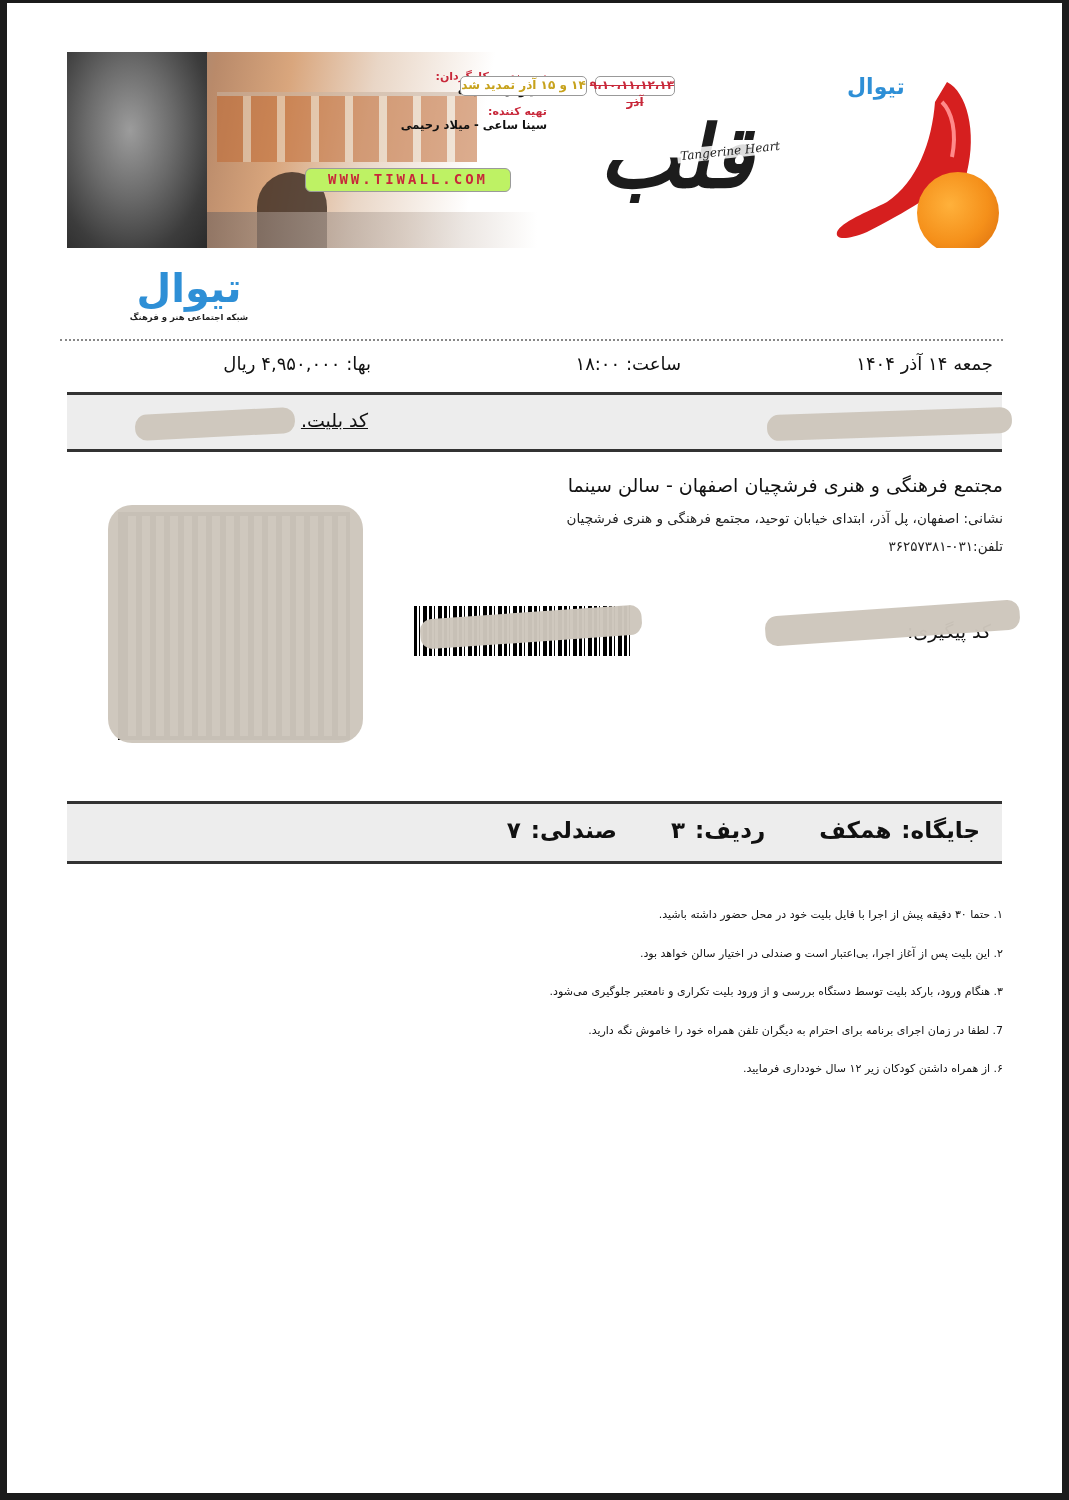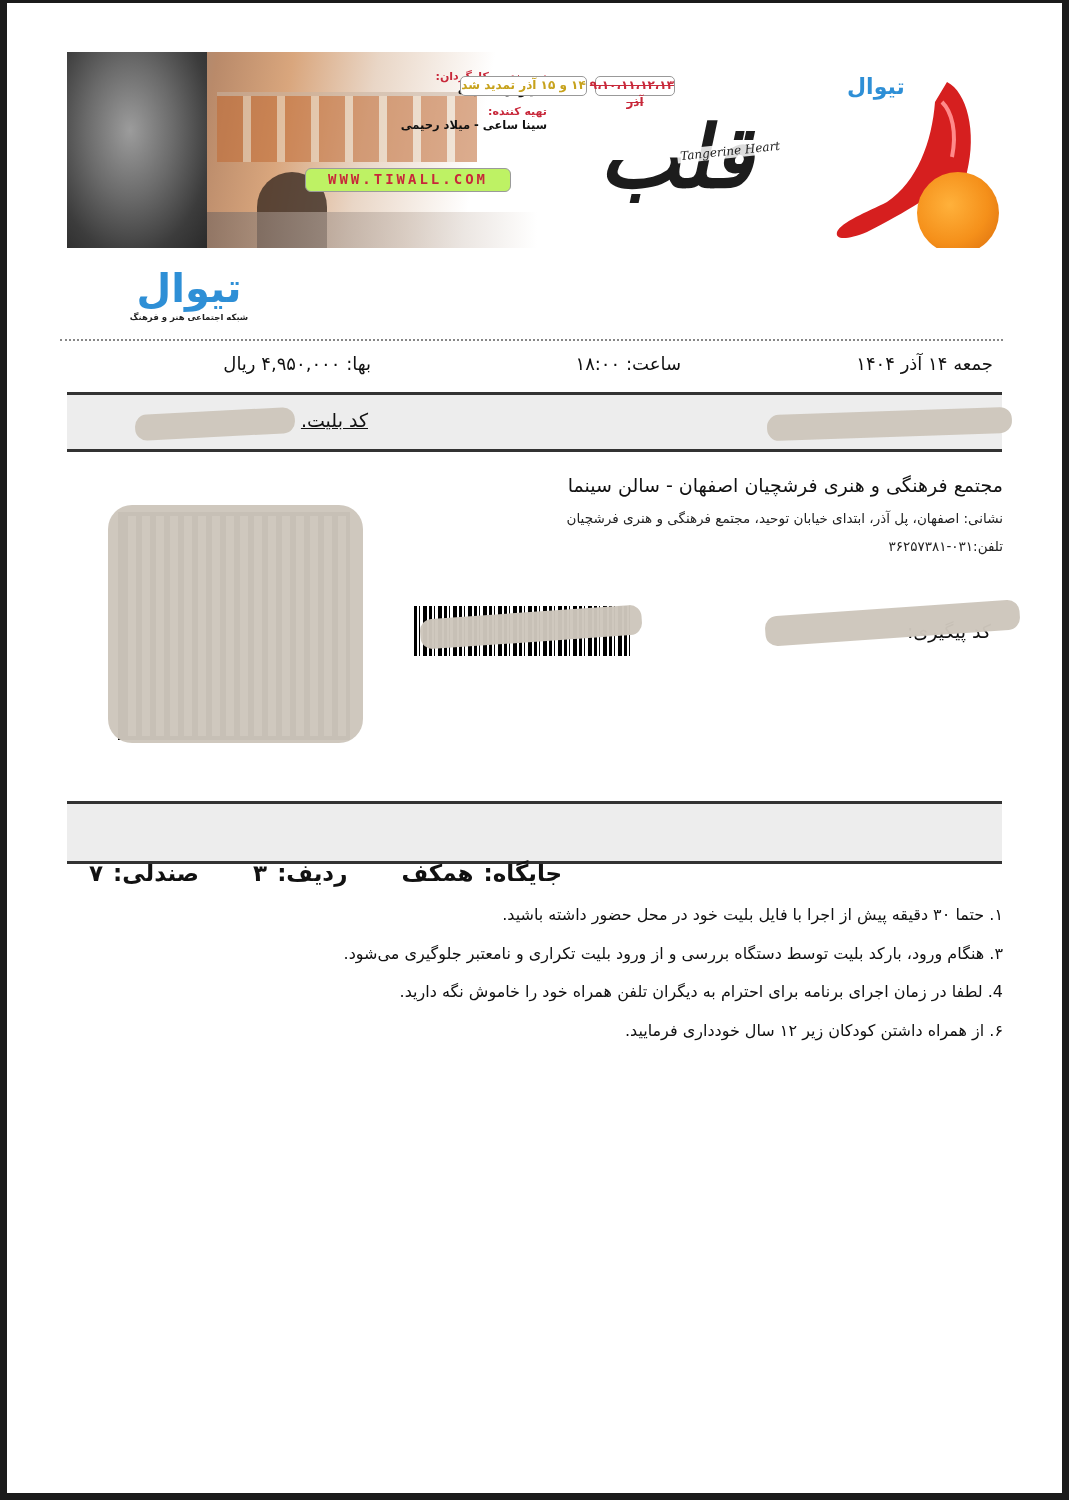--- a/index.html
+++ b/index.html
@@ -119,28 +119,28 @@
   }
   .barcode {
     position: absolute; left: 414px; top: 606px; width: 216px; height: 50px;
     background: repeating-linear-gradient(90deg, #000 0 3px, #fff 3px 5px, #000 5px 6px, #fff 6px 9px, #000 9px 13px, #fff 13px 15px);
   }
   .tracking-label { position: absolute; right: 78px; top: 620px; font-size: 19px; direction: rtl; }
 
   
   .seat-strip { top: 801px; height: 63px; }
   .seat-row {
-    position: absolute; left: 0; right: 0; top: 13px; text-align: left; direction: rtl;
-    font-size: 23px; font-weight: bold; word-spacing: 2px; margin-top: 43px;
+    position: absolute; left: 0; right: 0; top: 13px; text-align: right; direction: rtl;
+    font-size: 23px; font-weight: bold; word-spacing: 2px;
   }
   .seat-row span { margin: 0 22px; }
 
   
   .rules { position: absolute; right: 66px; top: 904px; width: 660px; direction: rtl; text-align: right; list-style: none; }
-  .rules li { font-size: 16px; color: #111; height: 38.5px; line-height: 22px; }
+  .rules li { font-size: 11px; color: #111; height: 38.5px; line-height: 22px; }
 </style>
 </head>
 <body>
 
 <div class="page">
 
   <div class="banner">
     <div class="banner-photo">
       <div class="arches"></div>
       <div class="arch-big"></div>
@@ -206,16 +206,17 @@
 <div class="strip seat-strip">
   <div class="seat-row">
     <span>جایگاه: همکف</span>
     <span>ردیف: ۳</span>
     <span>صندلی: ۷</span>
   </div>
 </div>
 
 <ul class="rules">
   <li>۱. حتما ۳۰ دقیقه پیش از اجرا با فایل بلیت خود در محل حضور داشته باشید.</li>
+  <li>۲. این بلیت پس از آغاز اجرا، بی‌اعتبار است و صندلی در اختیار سالن خواهد بود.</li>
   <li>۳. هنگام ورود، بارکد بلیت توسط دستگاه بررسی و از ورود بلیت تکراری و نامعتبر جلوگیری می‌شود.</li>
-  <li>4. لطفا در زمان اجرای برنامه برای احترام به دیگران تلفن همراه خود را خاموش نگه دارید.</li>
+  <li>7. لطفا در زمان اجرای برنامه برای احترام به دیگران تلفن همراه خود را خاموش نگه دارید.</li>
   <li>۶. از همراه داشتن کودکان زیر ۱۲ سال خودداری فرمایید.</li>
 </ul>
 
 </body></html>

